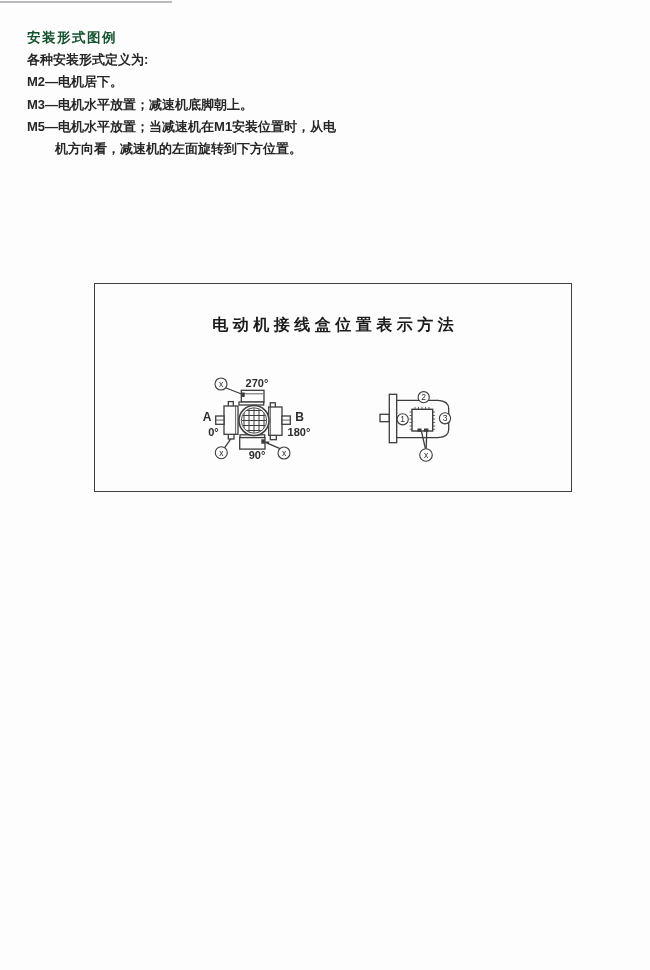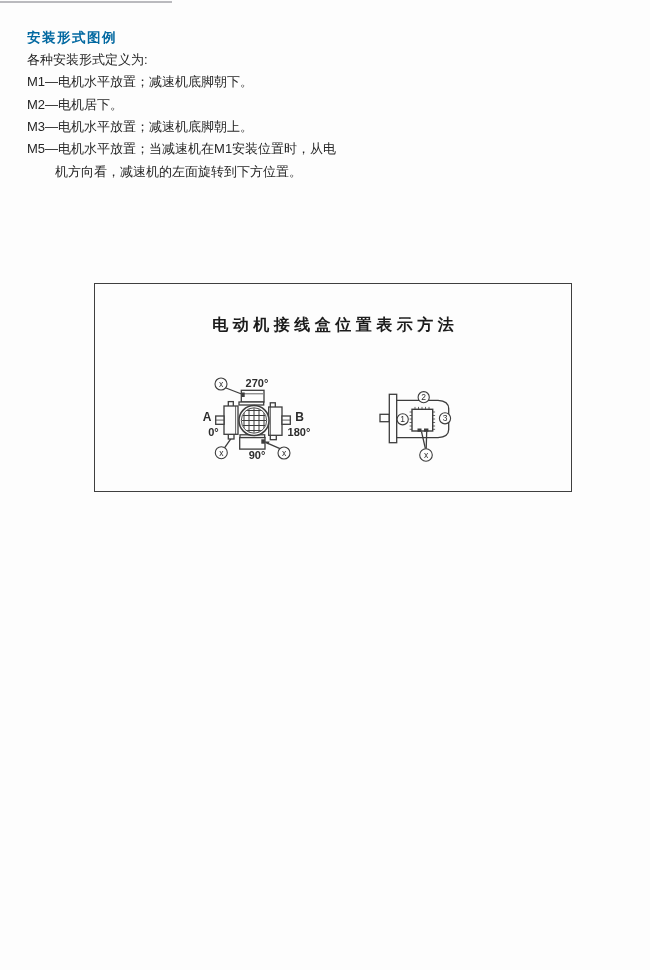--- a/index.html
+++ b/index.html
@@ -19,29 +19,30 @@
     width: 172px; height: 2px;
     background: #a9a9ae;
     opacity: .8;
   }
   .heading {
     position: absolute;
     left: 27px; top: 29px;
     font-size: 13.5px;
     font-weight: bold;
     letter-spacing: 1.5px;
-    color: #0369a1;
+    color: #14532d;
   }
   .body-text {
     position: absolute;
     left: 27px; top: 49px;
     width: 318px;
     font-size: 13px;
     line-height: 22.35px;
     color: #262626;
+    font-weight: bold;
   }
   .definition {
     padding-left: 28px;
     text-indent: -28px;
   }
   .figure-box {
     position: absolute;
     left: 94px; top: 283px;
     width: 478px; height: 209px;
     border: 1.5px solid #3f3f3f;
@@ -86,21 +87,20 @@
 <body>
 
 <div class="page">
 
   <div class="scan-line"></div>
 
   <div class="heading">安装形式图例</div>
 
   <div class="body-text">
     <div>各种安装形式定义为:</div>
-    <div class="definition">M1—电机水平放置；减速机底脚朝下。</div>
     <div class="definition">M2—电机居下。</div>
     <div class="definition">M3—电机水平放置；减速机底脚朝上。</div>
     <div class="definition">M5—电机水平放置；当减速机在M1安装位置时，从电机方向看，减速机的左面旋转到下方位置。</div>
   </div>
 
   <div class="figure-box">
     <div class="figure-title">电动机接线盒位置表示方法</div>
 
     <svg class="front-view-svg" width="120" height="93" viewBox="0 0 120 93" fill="none" stroke="#3d3d3d" stroke-width="1.3">
       <defs>

